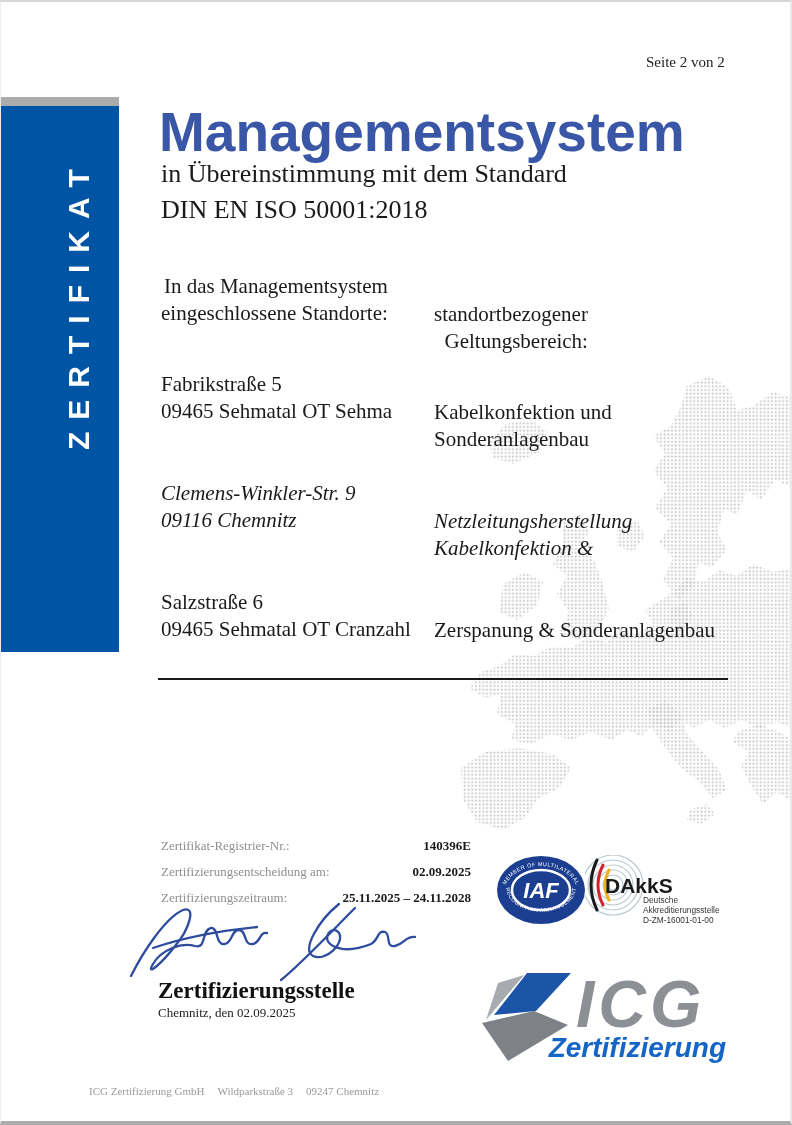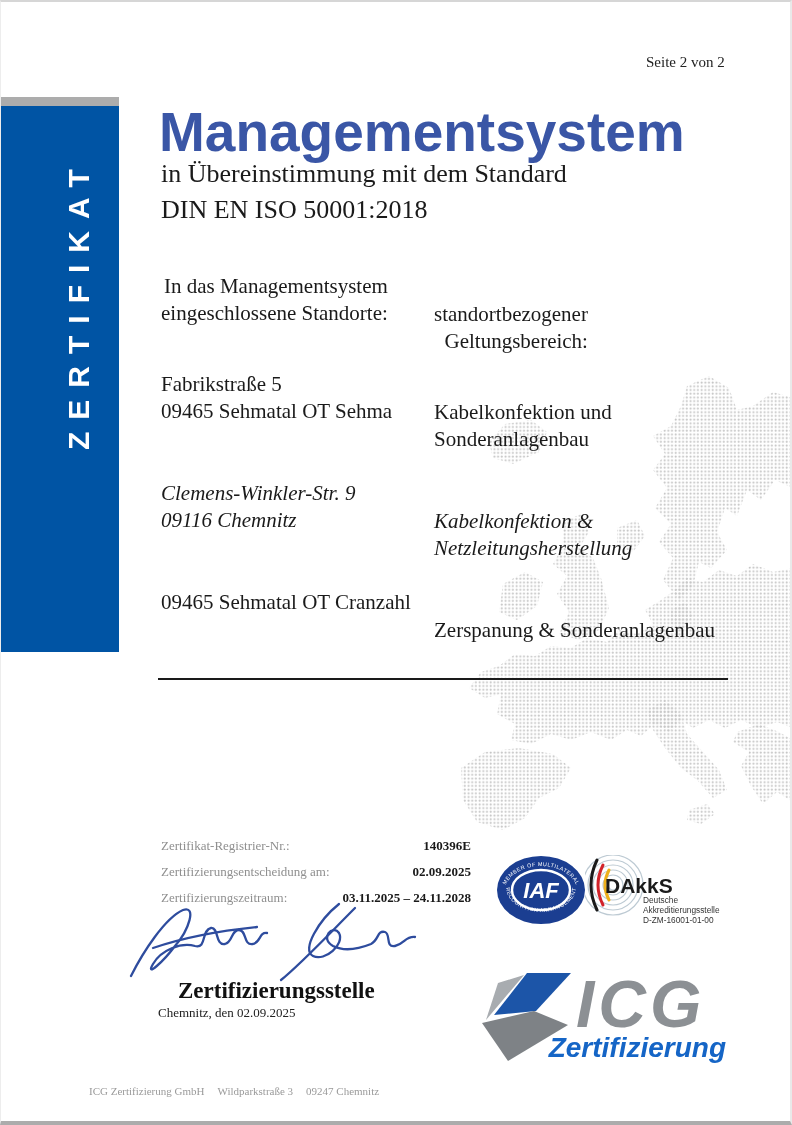--- a/index.html
+++ b/index.html
@@ -34,21 +34,21 @@
   .divider { left:157px; top:676px; width:570px; height:2px; background:#1a1a1a; }
   .map { left:440px; top:368px; }
   .details { left:160px; top:836px; width:310px; }
   .details-row { display:flex; justify-content:space-between; align-items:baseline;
     font-size:13px; height:26px; }
   .details-label { color:#8F8F8F; }
   .details-value { color:#1a1a1a; font-weight:bold; }
   .iaf { left:494px; top:852px; }
   .dakks { left:584px; top:853px; }
   .signature { left:122px; top:898px; }
-  .sig-office { left:157px; top:976px; font-size:23px; font-weight:bold; color:#111;margin-left:20px; }
+  .sig-office { left:157px; top:976px; font-size:23px; font-weight:bold; color:#111; }
   .sig-date { left:157px; top:1003px; font-size:13px; color:#222; }
   .footer { left:88px; top:1036px; display:flex; gap:13px; font-size:11px; color:#9A9A9A; white-space:nowrap;margin-top:47px; }
   .icg { left:473px; top:963px; }
 </style>
 </head>
 <body>
 
 <div class="page">
 
   <div class="abs page-number">Seite 2 von 2</div>
@@ -101,46 +101,47 @@
   <div class="abs cell c-right r1">
     <div>Kabelkonfektion und</div>
     <div>Sonderanlagenbau</div>
   </div>
 
   <div class="abs cell c-left r2">
     <div>Clemens-Winkler-Str. 9</div>
     <div>09116 Chemnitz</div>
   </div>
   <div class="abs cell c-right r2">
+    <div>Netzleitungsherstellung</div>
     <div>Kabelkonfektion &amp;</div>
-    <div>Netzleitungsherstellung</div>
   </div>
 
   <div class="abs cell c-left r3">
+    <div>Salzstraße 6</div>
     <div>09465 Sehmatal OT Cranzahl</div>
   </div>
   <div class="abs cell c-right r3">
     <div>Zerspanung &amp; Sonderanlagenbau</div>
     <div></div>
   </div>
 
   <div class="abs divider"></div>
 
   <div class="abs details">
     <div class="details-row">
       <span class="details-label">Zertifikat-Registrier-Nr.:</span>
       <span class="details-value">140396E</span>
     </div>
     <div class="details-row">
       <span class="details-label">Zertifizierungsentscheidung am:</span>
       <span class="details-value">02.09.2025</span>
     </div>
     <div class="details-row">
       <span class="details-label">Zertifizierungszeitraum:</span>
-      <span class="details-value">03.11.2025 – 24.11.2028</span>
+      <span class="details-value">25.11.2025 – 24.11.2028</span>
     </div>
   </div>
 
   <svg class="abs iaf" width="92" height="72" viewBox="0 0 92 72">
     <ellipse cx="46" cy="36" rx="44" ry="34" fill="#1B3E91"></ellipse>
     <defs>
       <path id="iafTop" d="M 9,39 A 37,27 0 0 1 83,39" fill="none"></path>
       <path id="iafBottom" d="M 11,33 A 35,25 0 0 0 81,33" fill="none"></path>
     </defs>
     <text font-family="Liberation Sans, sans-serif" font-size="5.4" fill="#ffffff" letter-spacing="0.5">

